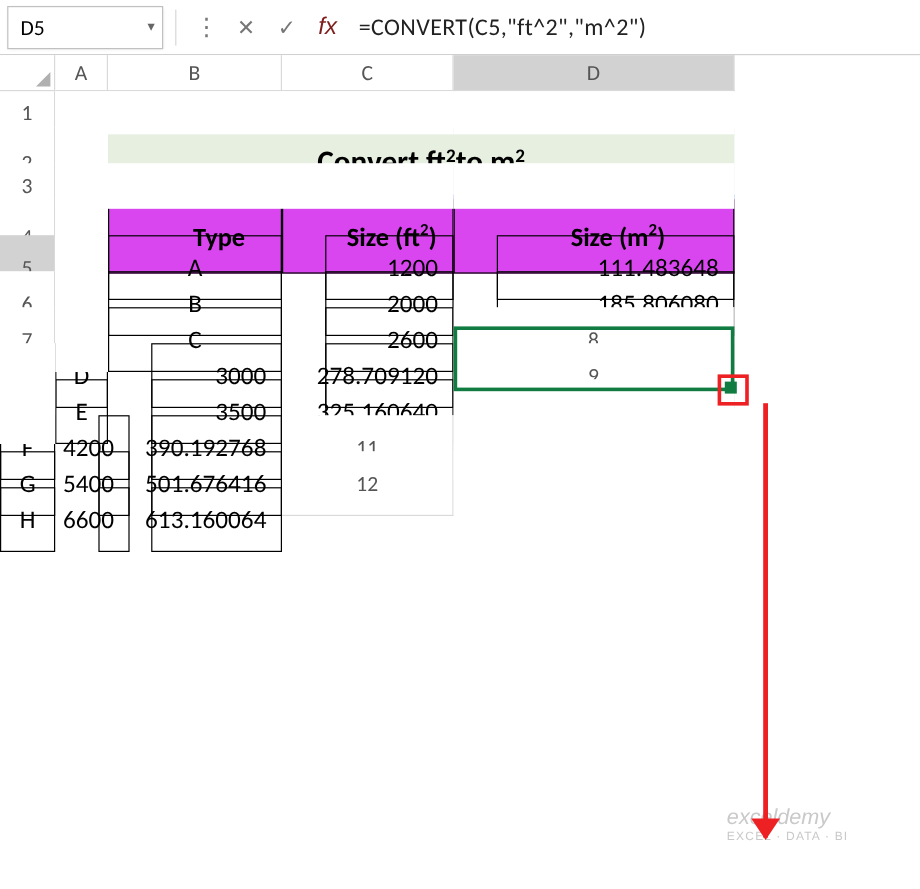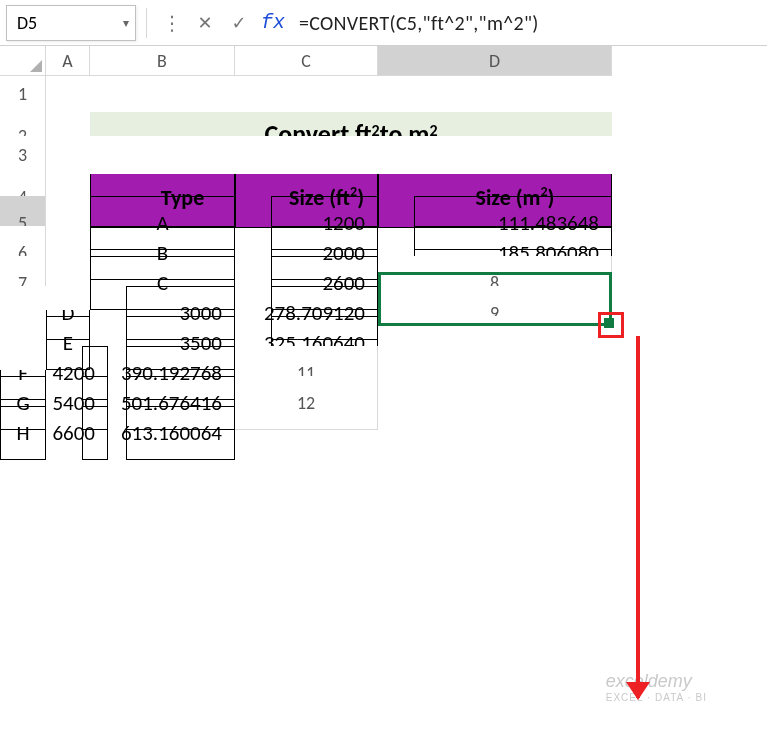--- a/index.html
+++ b/index.html
@@ -38,21 +38,21 @@
     right: 6px;
     color: #666;
     font-size: 12px;
   }
   .fx-sep { width: 1px; height: 30px; background: #d8d8d8; margin: 0 4px;}
   .fx-btn {
     width: 28px; height: 28px; display:flex;align-items:center;justify-content:center;
     color:#777;font-size:18px;font-weight:400;
   }
   .fx-btn.dots{font-size:20px;line-height:0.4;letter-spacing:-2px;}
-  .fx-label { font-style: italic; font-family: Liberation Mono, monospace; font-size: 20px; color:#1d4ed8;}
+  .fx-label { font-style: italic; font-family: Liberation Sans, sans-serif; font-size: 20px; color:#7f1d1d;}
   .formula-input {
     flex: 1;
     height: 36px;
     border: none;
     font-size: 20px;
     padding: 0 6px;
     font-family: Calibri, Arial, sans-serif;
     letter-spacing: 0.3px;
     color: #222;
   }
@@ -94,21 +94,21 @@
     grid-column: 3 / span 3;
     display:flex;align-items:center;justify-content:center;
     font-size: 26px;
     font-weight: 700;
     background: #e6efe0;
     border-bottom: 4px solid #6a8fd8;
     margin: 0 0 0 0;
   }
   .title-wrap .sup { font-size: 16px; vertical-align: super; position:relative; top:-4px;}
   .tbl-head {
-    background:#a21caf;
+    background:#d946ef;
     font-weight:700;
     font-size:22px;
     display:flex;align-items:center;justify-content:center;
     border:1px solid #000;
     padding-left:40px;
   }
   .tbl-head .sup{font-size:14px;position:relative;top:-6px;}
   .tbl-cell {
     border:1px solid #000;
     font-size:21px;

